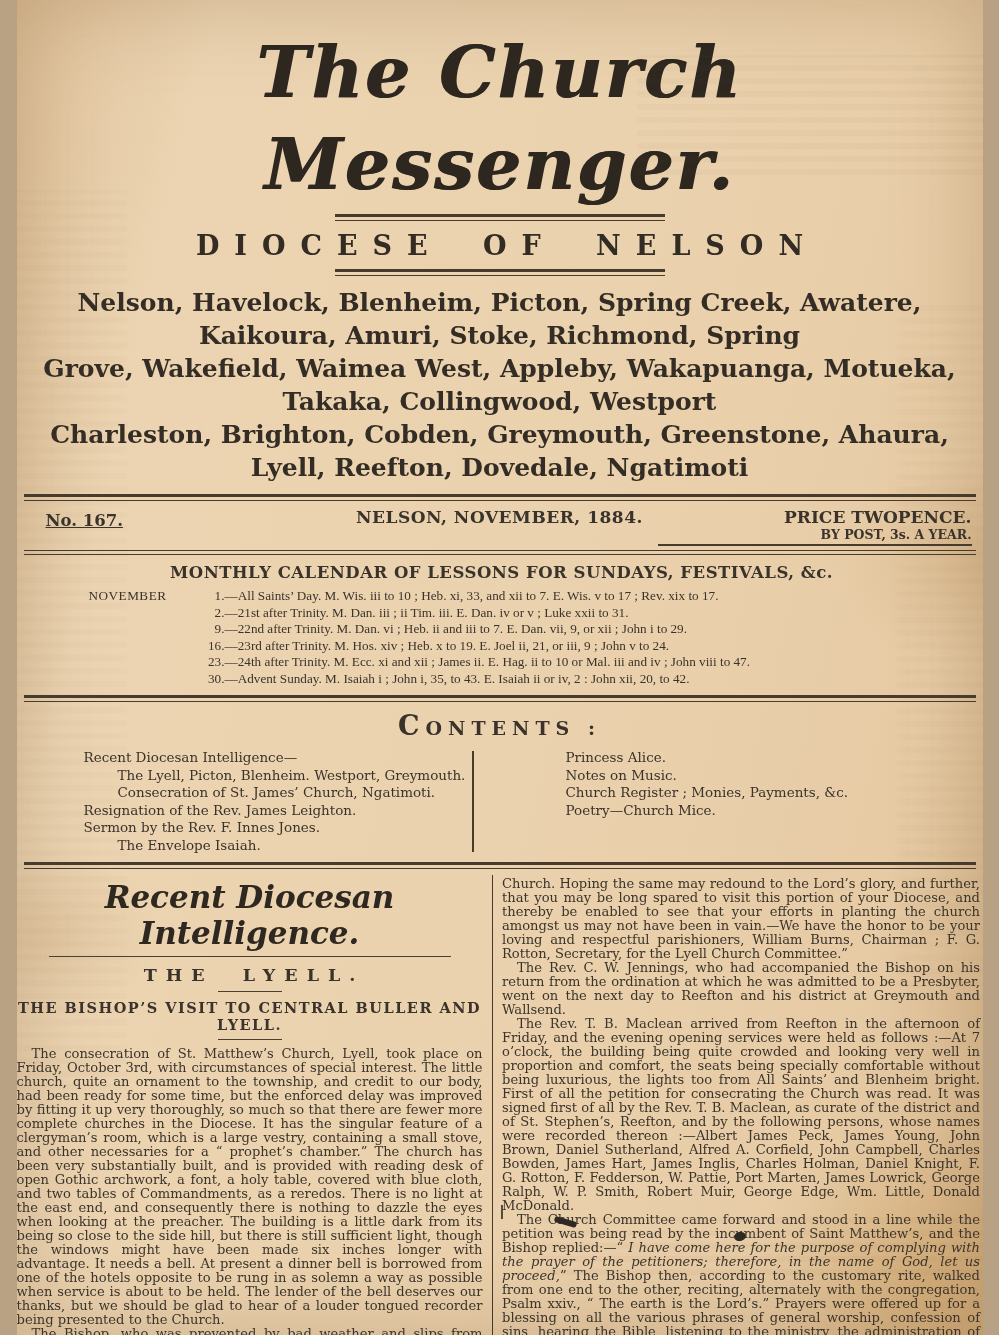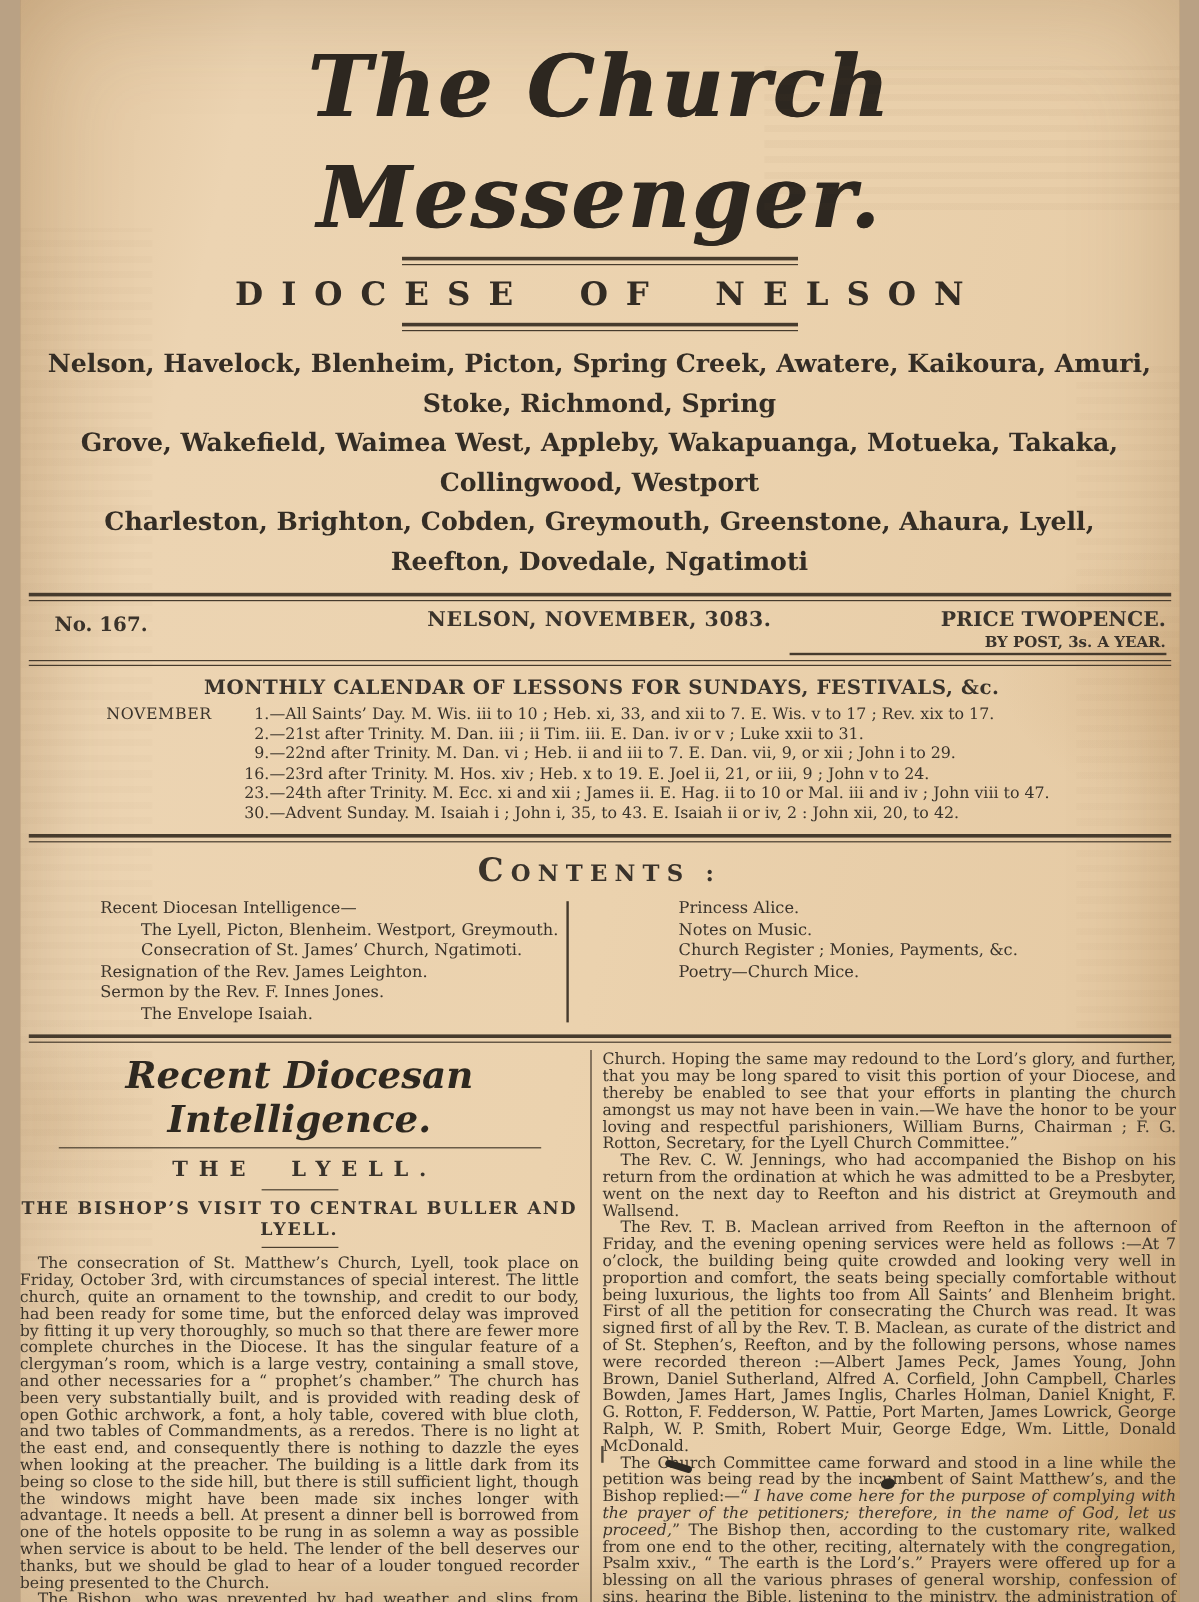--- a/index.html
+++ b/index.html
@@ -41,35 +41,35 @@
     letter-spacing:2px;
     color:#2d2720;
     text-shadow:1px 0 0 #2d2720;
   }
   .diocese{
     text-align:center;font-size:27px;font-weight:bold;
     letter-spacing:15px;word-spacing:16px;
     padding:5px 0 4px 15px;color:#332c24;
   }
   .towns{width:930px;margin:10px auto 10px auto;text-align:center;
-    font-size:21px;font-weight:bold;line-height:33px;color:#342d25;}
+    font-size:25px;font-weight:bold;line-height:33px;color:#342d25;}
 
   
   .issue-row{display:grid;grid-template-columns:1fr 1fr 1fr;align-items:start;
     width:952px;margin:6px auto 2px auto;font-weight:bold;}
-  .issue-no{font-size:16.5px;text-align:left;padding-left:22px;padding-top:4px;}
+  .issue-no{font-size:16.5px;text-align:left;padding-left:22px;padding-top:4px;text-decoration:underline;}
   .dateline{font-size:17px;text-align:center;letter-spacing:.5px;}
   .price-block{text-align:right;padding-right:4px;}
   .price-main{font-size:17px;display:block;}
   .price-sub{font-size:12.5px;display:block;border-bottom:2px solid #463b2d;padding-bottom:2px;}
 
   
   .calendar{margin-top:8px;}
   .cal-title{text-align:center;font-size:16.5px;font-weight:bold;letter-spacing:.5px;margin:4px 0 6px 4px;}
-  .cal-rows{font-size:13.2px;line-height:16.5px;}
+  .cal-rows{font-size:13.2px;line-height:16.5px;font-family:Liberation Serif, serif;}
   .cal-row{position:relative;padding-left:178px;white-space:nowrap;}
   .cal-prefix{position:absolute;left:72px;letter-spacing:.5px;}
   .cal-day{display:inline-block;min-width:30px;text-align:right;}
 
   
   .contents{margin-top:8px;}
   .contents-title{text-align:center;font-size:19px;letter-spacing:6px;font-weight:bold;margin:2px 0 8px 0;}
   .contents-title::first-letter{font-size:27px;}
   .contents-cols{display:flex;width:952px;margin:0 auto;font-size:13.5px;line-height:17.5px;}
   .toc-left{width:448px;padding-left:60px;box-sizing:border-box;}
@@ -115,21 +115,21 @@
     <div class="towns">
         <div>Nelson, Havelock, Blenheim, Picton, Spring Creek, Awatere, Kaikoura, Amuri, Stoke, Richmond, Spring</div>
         <div>Grove, Wakefield, Waimea West, Appleby, Wakapuanga, Motueka, Takaka, Collingwood, Westport</div>
         <div>Charleston, Brighton, Cobden, Greymouth, Greenstone, Ahaura, Lyell, Reefton, Dovedale, Ngatimoti</div>
       </div>
 
     <div class="rule-double w-full"></div>
 
     <div class="issue-row">
       <span class="issue-no">No. 167.</span>
-      <span class="dateline">NELSON, NOVEMBER, 3083.</span>
+      <span class="dateline">NELSON, NOVEMBER, 1884.</span>
       <span class="price-block">
         <span class="price-main">PRICE TWOPENCE.</span>
         <span class="price-sub">BY POST, 3s. A YEAR.</span>
       </span>
     </div>
     <div class="rule-thin w-full"></div>
   </header>
 
   <section class="calendar">
     <div class="cal-title">MONTHLY CALENDAR OF LESSONS FOR SUNDAYS, FESTIVALS, &amp;c.</div>

